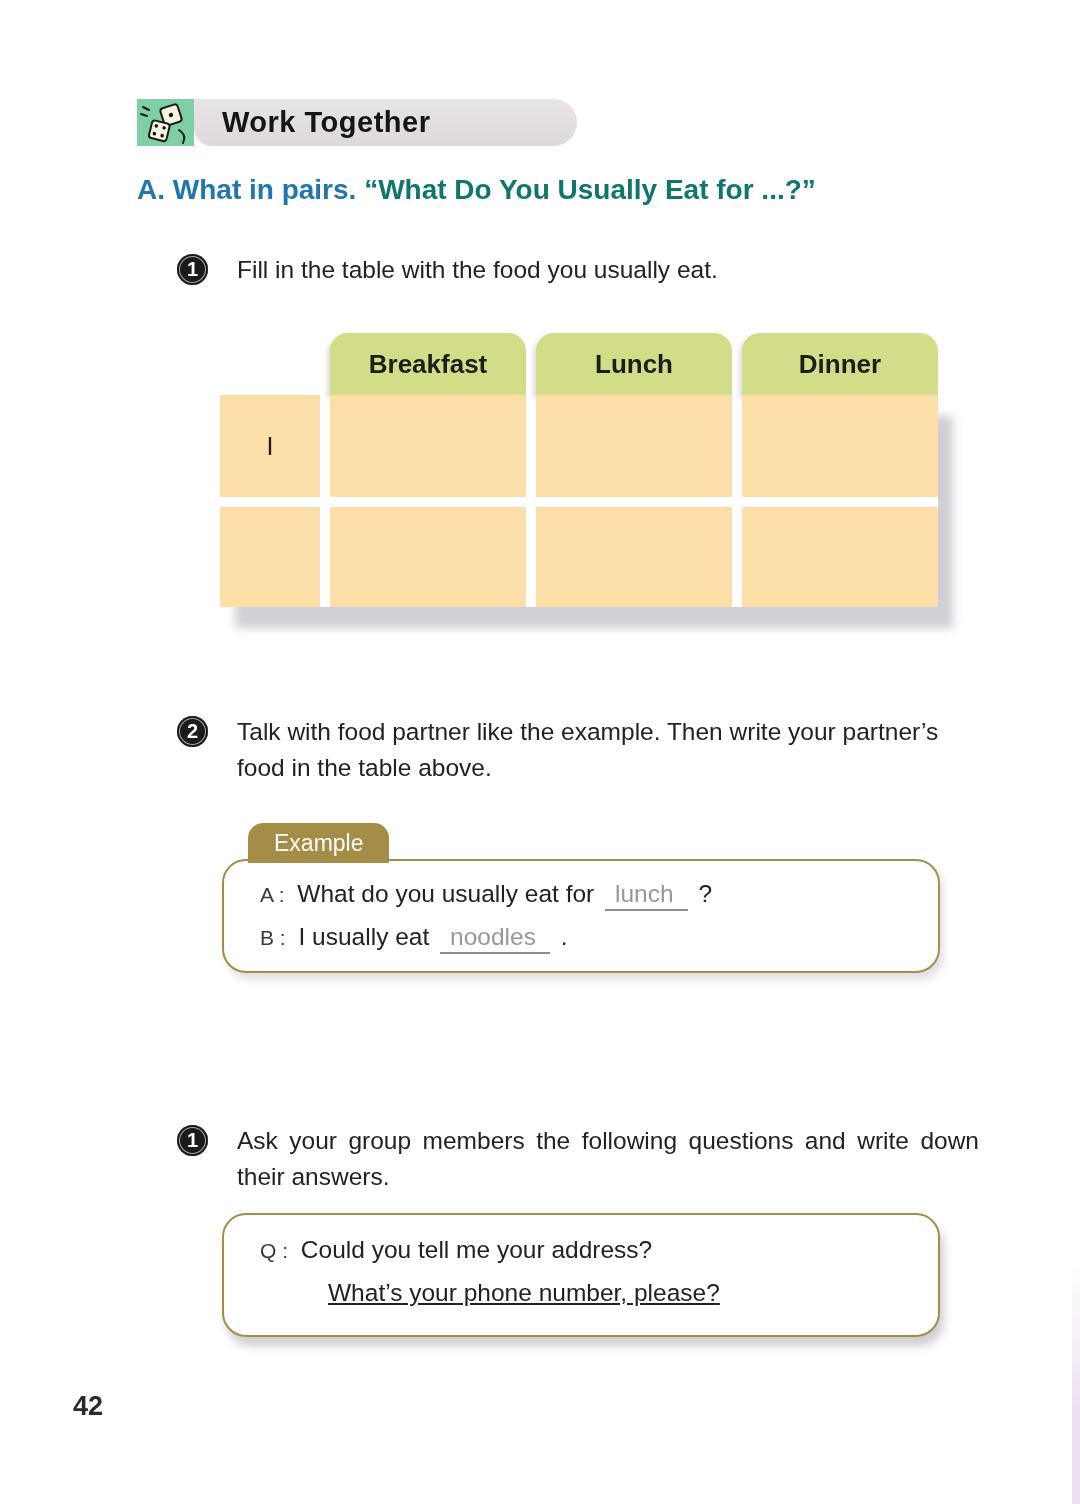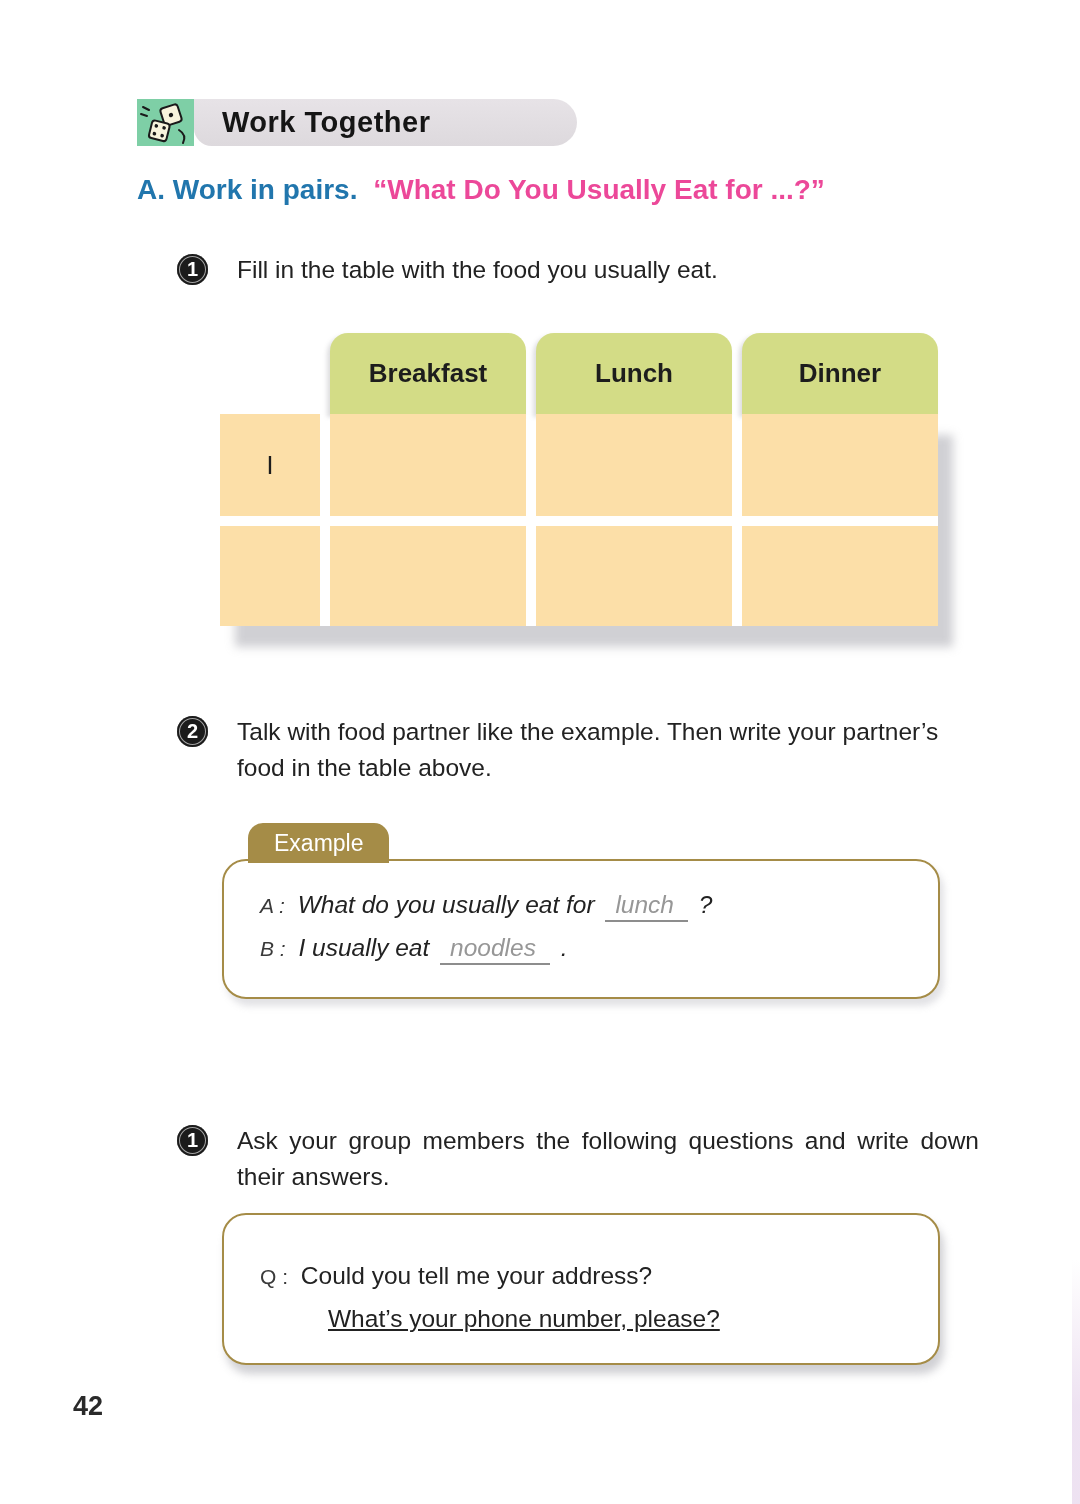--- a/index.html
+++ b/index.html
@@ -34,21 +34,21 @@
     display: flex; align-items: center;
     padding-left: 28px;
   }
   .header-title { font-size: 29px; font-weight: bold; color: #151515; letter-spacing: 0.5px; }
 
   
   .section-heading { position: absolute; left: 137px; font-size: 28px; font-weight: bold; white-space: nowrap; }
   .heading-a { top: 174px; }
   .heading-b { top: 1044px; }
   .heading-label { color: #2176ad; }
-  .heading-title { color: #ec4899; margin-left: 8px; }
+  .heading-title { color: #0f766e; }
 
   
   .task { position: absolute; display: flex; align-items: flex-start; }
   .task-a1 { left: 177px; top: 252px; }
   .task-a2 { left: 177px; top: 714px; }
   .task-b1 { left: 177px; top: 1123px; }
   .num-circle {
     flex: 0 0 31px; width: 31px; height: 31px; margin-top: 2px;
     background: #1b1b1b; border-radius: 50%;
     color: #ffffff; font-weight: bold; font-size: 20px;
@@ -61,21 +61,21 @@
   }
   .task-text.justified { text-align: justify; }
 
   
   .food-table { position: absolute; left: 220px; top: 333px; width: 718px; }
   .table-tabs {
     display: grid; grid-template-columns: 100px 196px 196px 196px;
     column-gap: 10px;
   }
   .table-tab {
-    height: 81px;
+    height: 62px;
     background: #d3dc86;
     border-radius: 18px 18px 0 0;
     display: flex; align-items: center; justify-content: center;
     font-size: 26px; font-weight: bold; color: #1d1d1d;
     box-shadow: -3px 3px 4px rgba(125,125,130,0.25);
   }
   .table-body {
     display: grid; grid-template-columns: 100px 196px 196px 196px;
     grid-template-rows: 102px 100px;
     column-gap: 10px; row-gap: 10px;
@@ -95,23 +95,23 @@
     display: flex; align-items: center;
     color: #ffffff; font-size: 23px; font-weight: normal;
     z-index: 2;
   }
   .rounded-box {
     position: absolute; left: 222px; width: 718px;
     background: #ffffff;
     border: 2.5px solid #a58c47; border-radius: 24px;
     z-index: 1;
   }
-  .example-box { top: 859px; height: 140px; padding: 23px 30px 0 36px;
-    box-shadow: 4px 7px 7px rgba(160,160,170,0.3); font-style: italic; }
-  .question-box { top: 1213px; height: 152px; padding: 40px 30px 0 36px;
+  .example-box { top: 859px; height: 114px; padding: 12px 30px 0 36px;
+    box-shadow: 4px 7px 7px rgba(160,160,170,0.3); }
+  .question-box { top: 1213px; height: 124px; padding: 14px 30px 0 36px;
     box-shadow: 4px 9px 8px rgba(150,150,160,0.45); }
   .dialogue-line { font-size: 24.5px; line-height: 42px; color: #222222; white-space: nowrap; }
   .speaker { font-size: 21px; color: #3a3a3a; margin-right: 6px; }
   .blank {
     color: #979797;
     border-bottom: 2px solid #8d8d8d;
     padding: 0 14px 1px 10px; margin: 0 4px;
     display: inline-block; line-height: 28px;
   }
   .qline2 { margin-left: 68px; text-decoration: underline; }
@@ -146,21 +146,21 @@
         <path d="M41 30 Q 49 35 45 43" stroke="#1a1a1a" stroke-width="2" fill="none" stroke-linecap="round"></path>
         <path d="M5 7 l6 3 M3 14 l6 2" stroke="#1a1a1a" stroke-width="2" stroke-linecap="round"></path>
       </svg>
     </div>
     <div class="header-strip">
       <span class="header-title">Work Together</span>
     </div>
   </div>
 
   <div class="section-heading heading-a">
-    <span class="heading-label">A. Work in pairs.</span>
+    <span class="heading-label">A. What in pairs.</span>
     <span class="heading-title">“What Do You Usually Eat for ...?”</span>
   </div>
 
   <div class="task task-a1">
     <div class="num-circle">1</div>
     <div class="task-text">Fill in the table with the food you usually eat.</div>
   </div>
 
   <div class="food-table">
     <div class="table-tabs">

